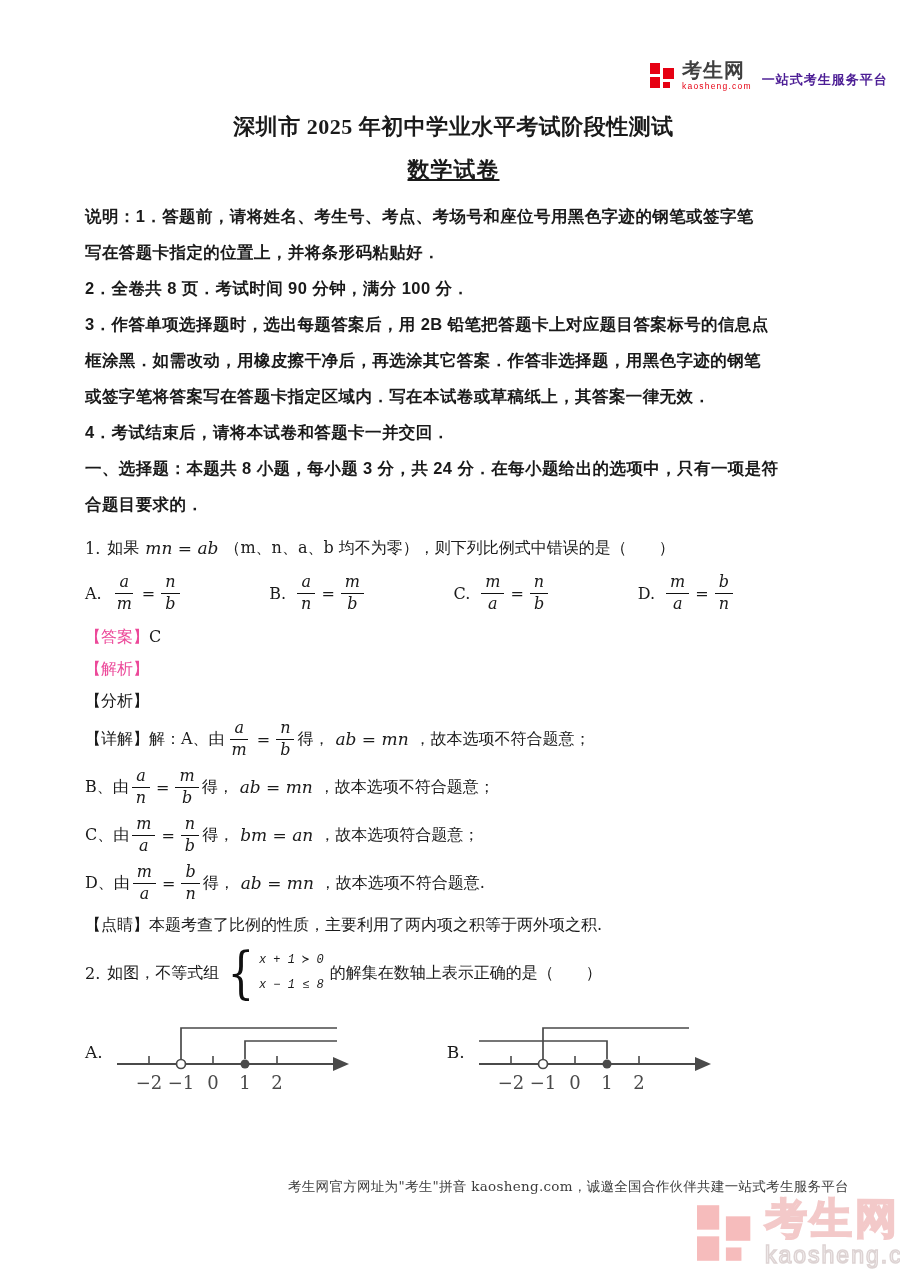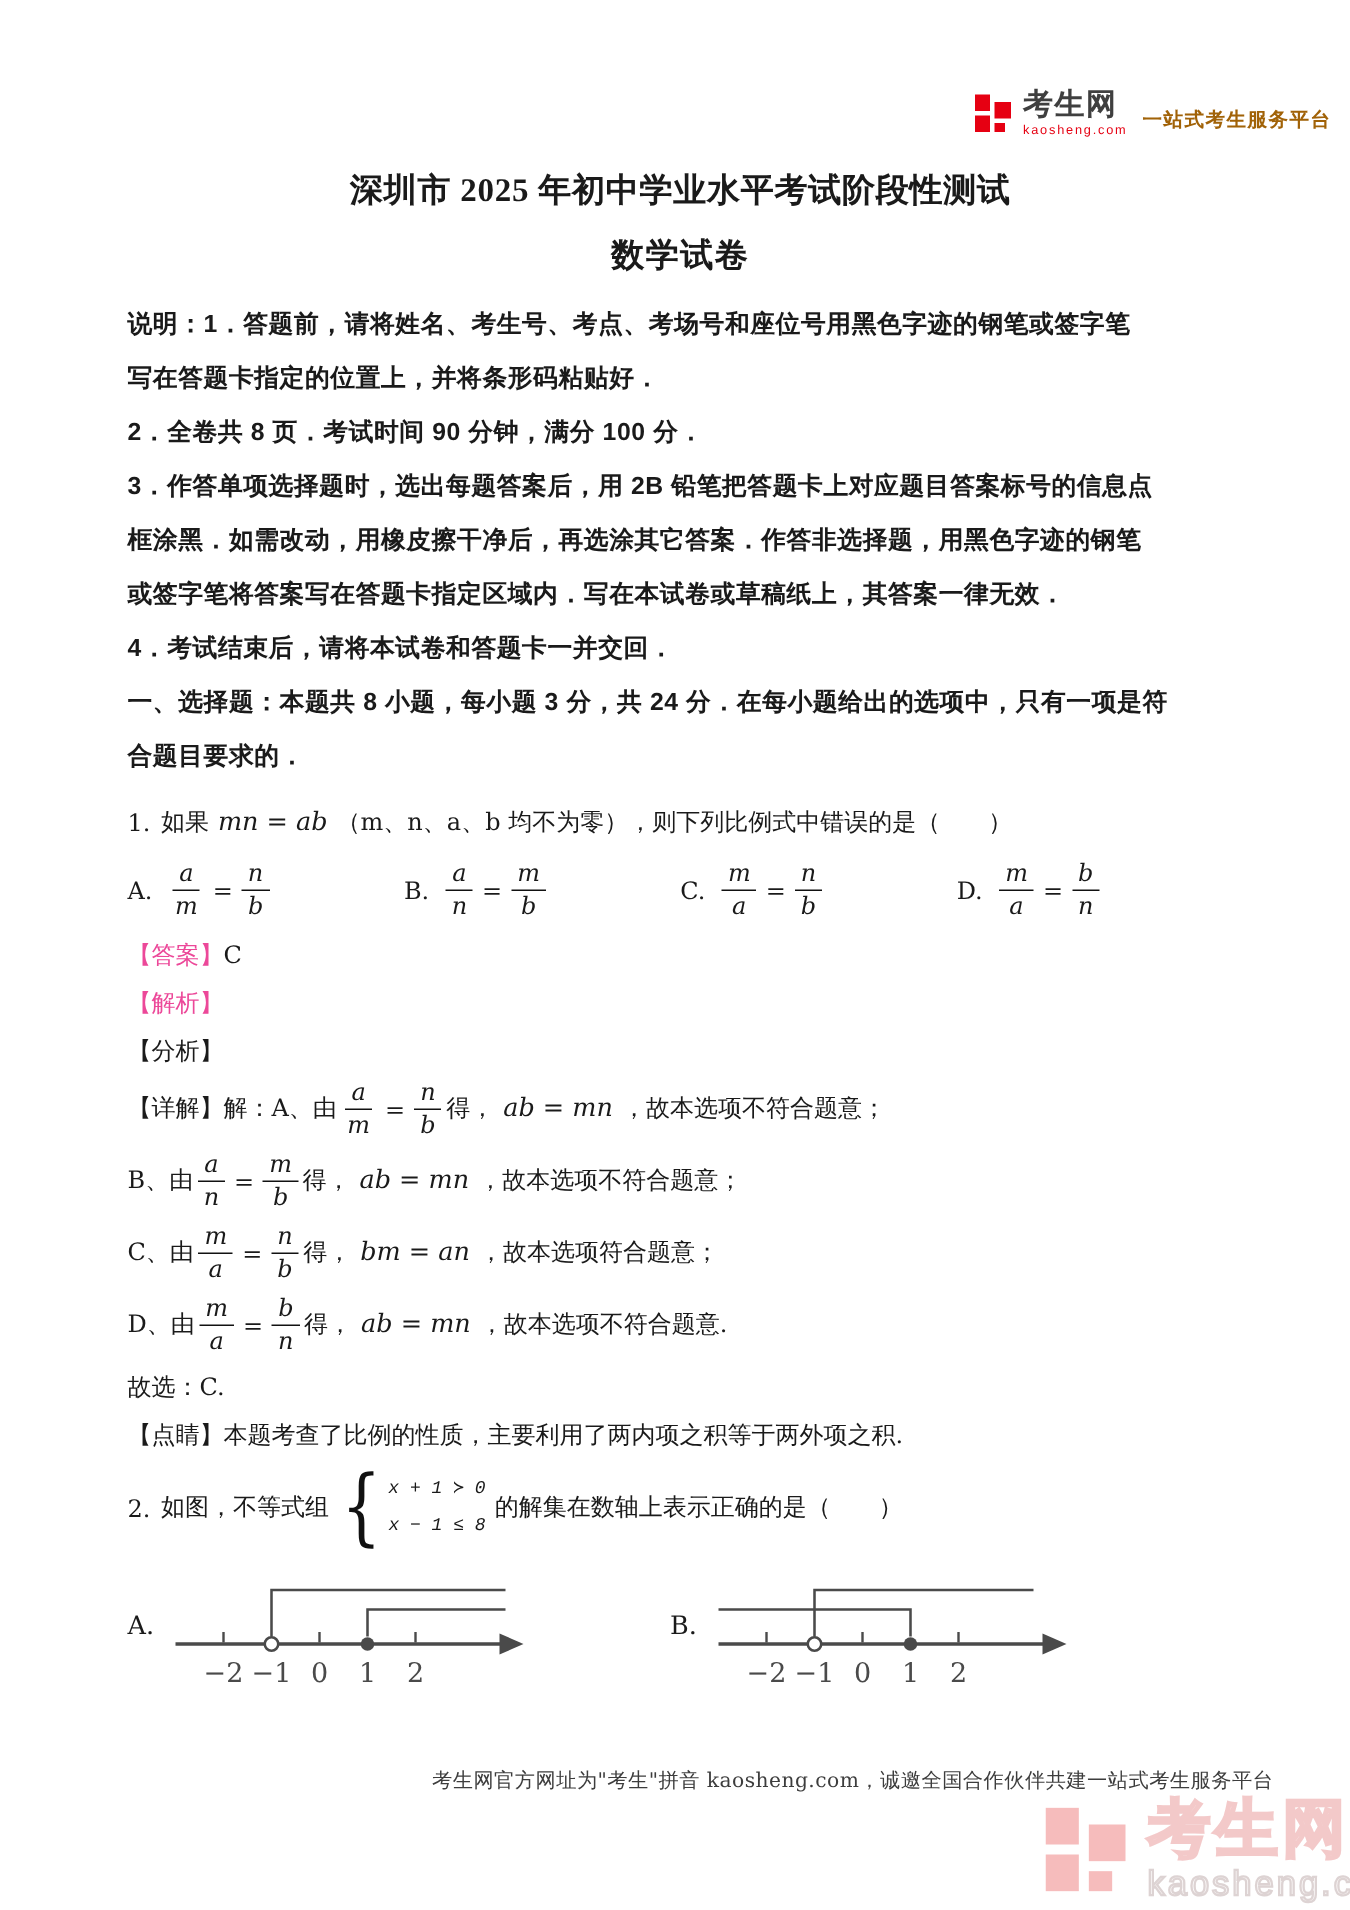--- a/index.html
+++ b/index.html
@@ -5,25 +5,25 @@
   html,body{margin:0;padding:0;background:#fff;}
   .page{position:relative;width:900px;height:1273px;background:#fff;overflow:hidden;
         font-family:"DejaVu Serif","Liberation Serif",serif;color:#1a1a1a;}
 
   
   .logo{position:absolute;top:60px;left:650px;display:flex;align-items:center;}
   .logo-icon{width:27px;height:27px;flex:0 0 auto;}
   .logo-col{margin-left:5px;display:flex;flex-direction:column;line-height:1;}
   .logo-name{font-family:"Liberation Sans",sans-serif;font-weight:700;font-size:20px;color:#3f3f3f;letter-spacing:1px;}
   .logo-domain{font-family:"Liberation Sans",sans-serif;font-size:8.5px;color:#e60012;letter-spacing:1.2px;margin-top:2px;}
-  .logo-tagline{font-family:Liberation Serif, serif;font-weight:700;font-size:13px;color:#a16207;margin-left:10px;margin-top:10px;letter-spacing:1px;white-space:nowrap;}
+  .logo-tagline{font-family:Liberation Serif, serif;font-weight:700;font-size:13px;color:#4c1d95;margin-left:10px;margin-top:10px;letter-spacing:1px;white-space:nowrap;}
 
   .content{position:absolute;top:112px;left:85px;width:737px;}
   .title{font-family:"Liberation Serif","DejaVu Serif",serif;font-weight:700;font-size:22px;line-height:30px;text-align:center;letter-spacing:0.5px;}
-  .subtitle{font-family:"Liberation Serif","DejaVu Serif",serif;font-weight:700;font-size:22px;line-height:30px;text-align:center;margin-top:13px;letter-spacing:1px;}
+  .subtitle{font-family:"Liberation Serif","DejaVu Serif",serif;font-weight:700;font-size:22px;line-height:30px;text-align:center;margin-top:13px;letter-spacing:1px;text-decoration:underline;}
 
   .instr{margin-top:13px;}
   .hline{font-family:"Liberation Sans",sans-serif;font-weight:700;font-size:16.5px;line-height:36px;letter-spacing:0.4px;white-space:nowrap;}
 
   .qt{white-space:pre-wrap;font-size:16px;}
   .qnum{margin-right:7px;}
   .math{font-style:italic;font-family:"DejaVu Serif",serif;font-size:17px;margin:0 6px;white-space:pre;}
 
   .qline{margin-top:9px;height:34px;display:flex;align-items:center;}
   .opts{margin-top:3px;height:50px;display:flex;}
@@ -222,23 +222,20 @@
       <span class="rel">=</span>
       <span class="frac">
           <span class="top">b</span>
           <span class="bot">n</span>
         </span>
       <span class="qt">得，</span>
       <span class="math">ab = mn</span>
       <span class="qt">，故本选项不符合题意.</span>
     </div>
 
-    <div class="aline">
-      <span class="qt">故选：C.</span>
-    </div>
     <div class="aline">
       <span class="tag">【点睛】</span>
       <span class="qt">本题考查了比例的性质，主要利用了两内项之积等于两外项之积.</span>
     </div>
 
     <div class="q2line">
       <span class="qt qnum">2.</span>
       <span class="qt">如图，不等式组</span>
       <span class="brace">{</span>
       <span class="sys">

